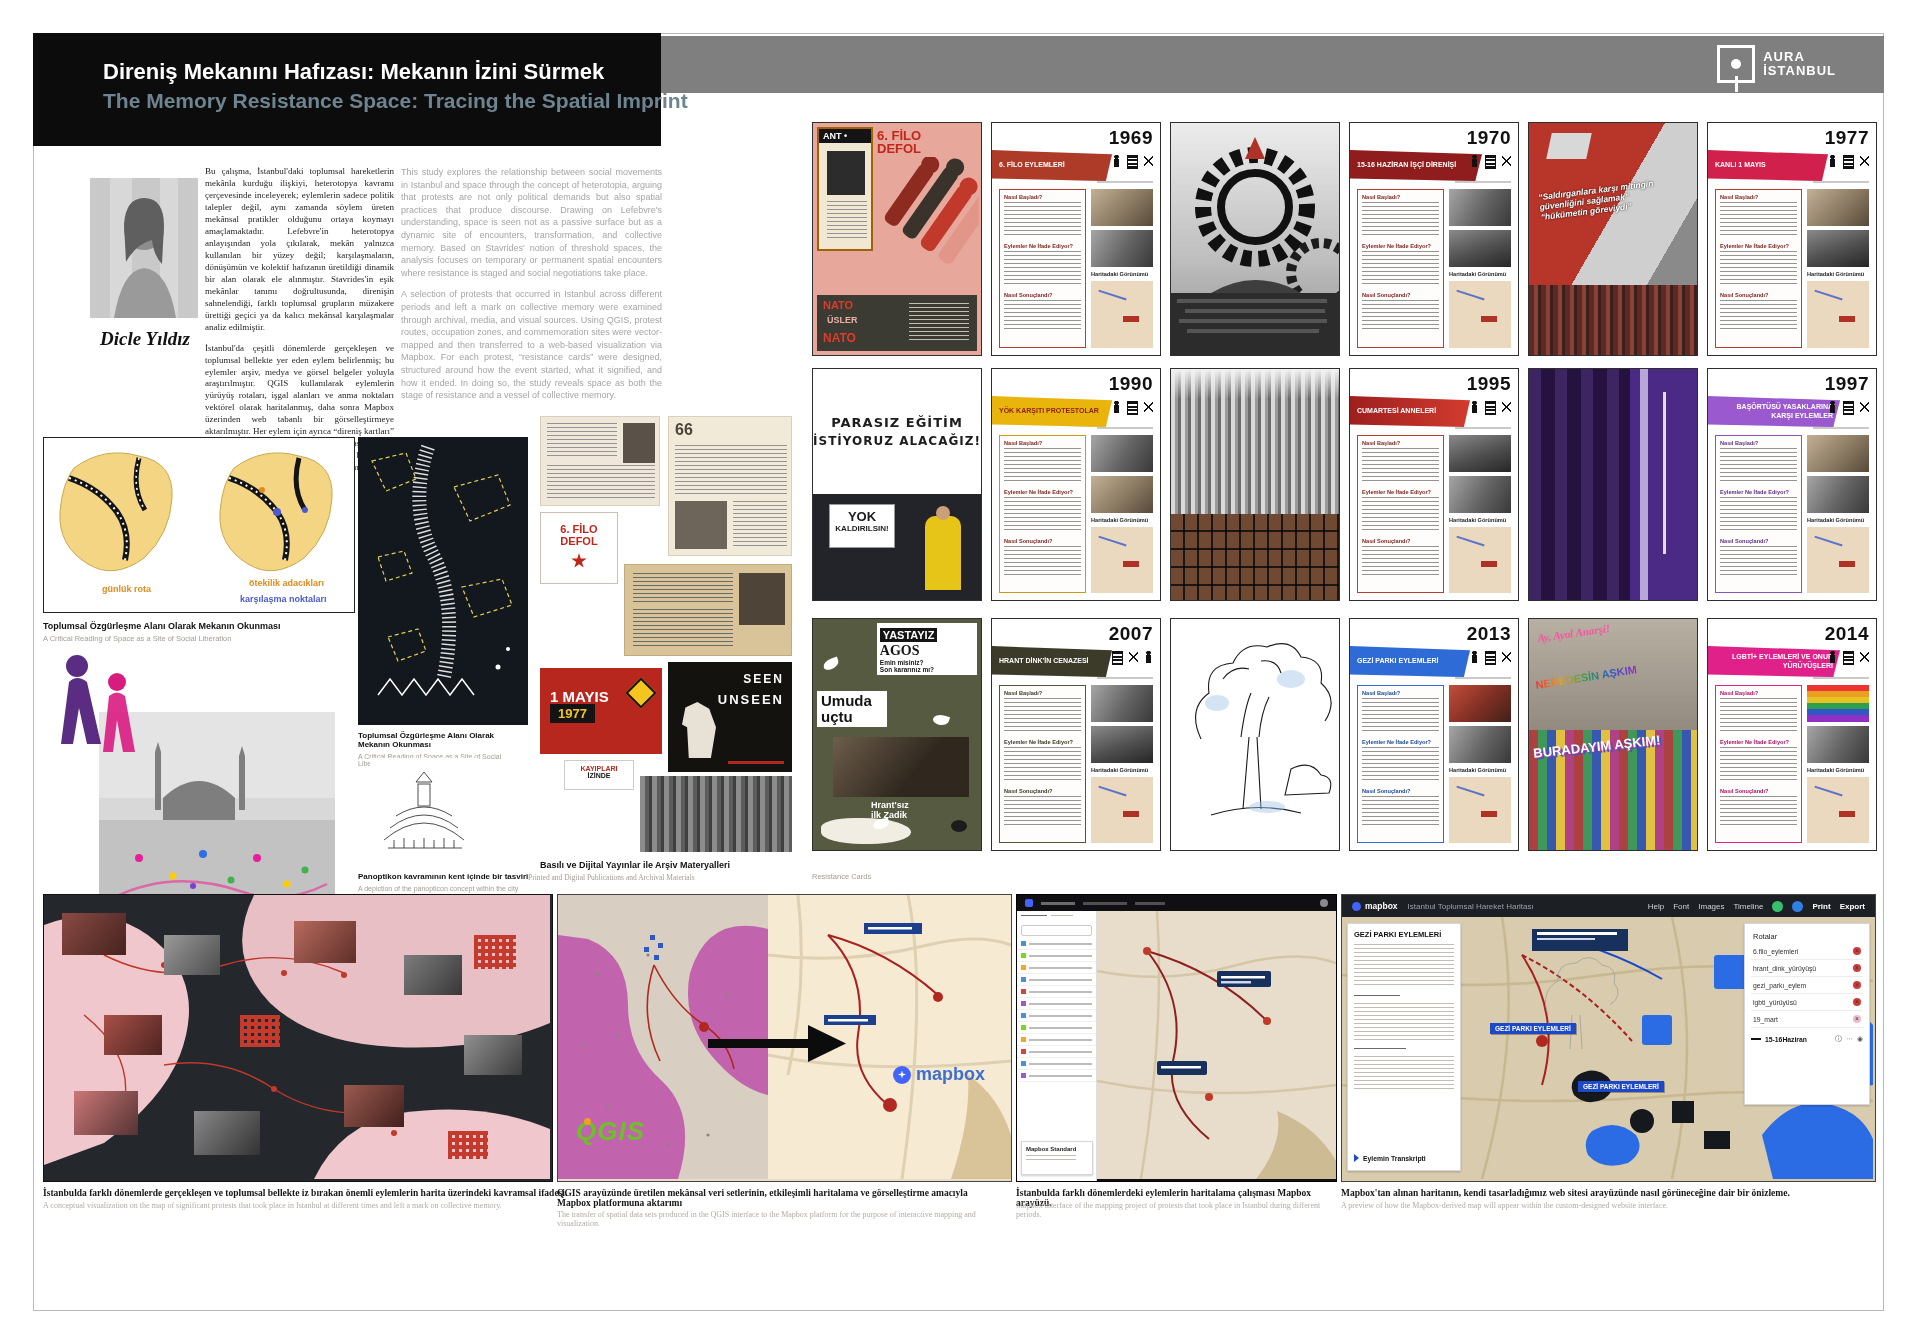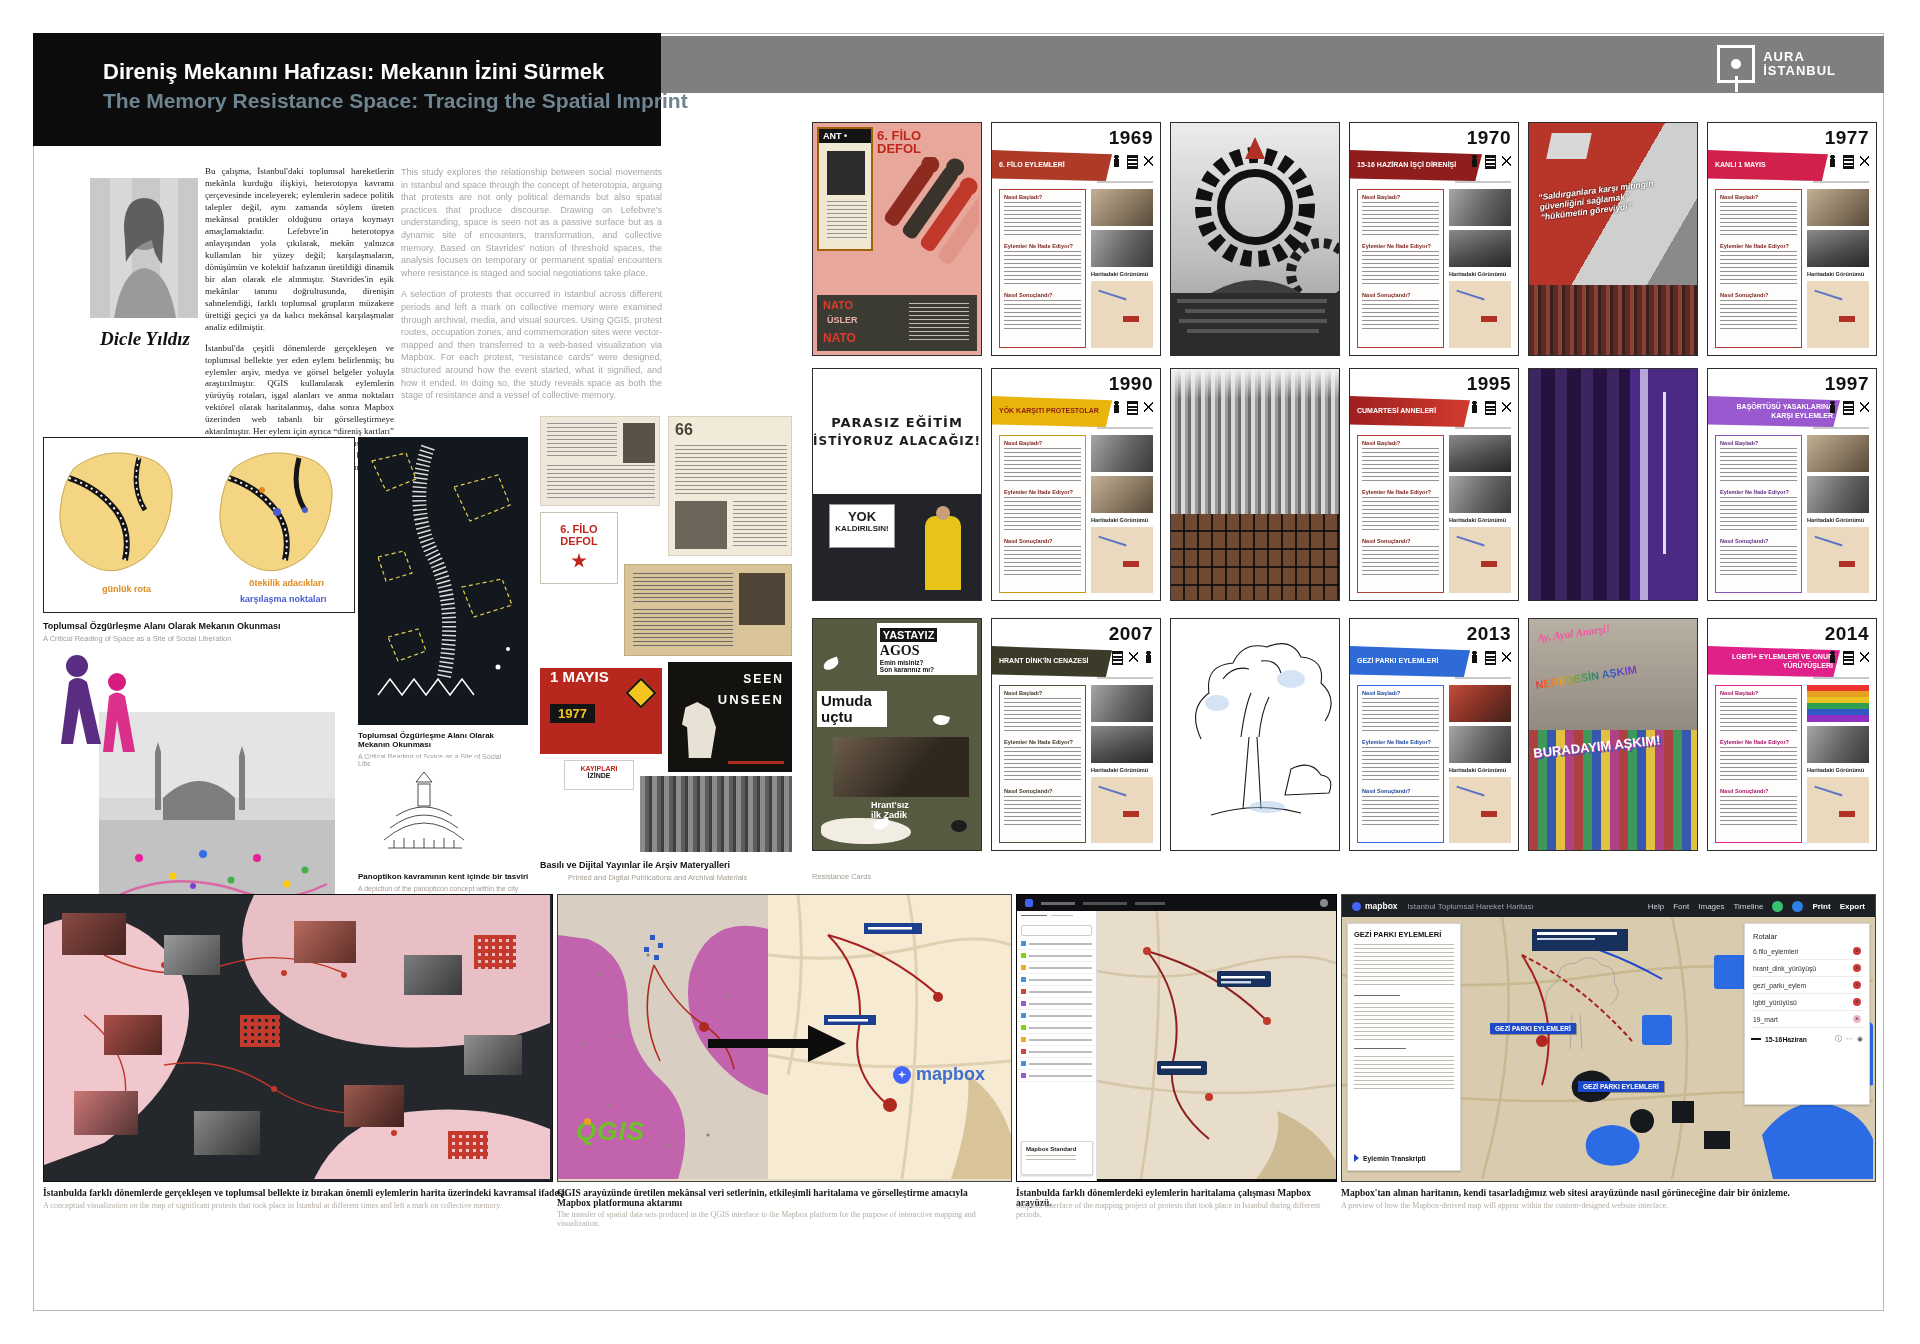--- a/index.html
+++ b/index.html
@@ -207,32 +207,32 @@
       <div class="clip" style="left:114px;top:8px;width:46px;height:52px;background:#4e4538;"></div>
       <div class="clip bars dk" style="left:8px;top:44px;width:100px;height:40px;"></div>
     </div>
     <div class="clip" style="left:128px;top:246px;width:124px;height:110px;background:#14120f;">
       <div class="clip" style="right:8px;top:10px;color:#fff;font-weight:bold;font-size:12px;letter-spacing:2px;">SEEN</div>
       <div class="clip" style="right:8px;top:30px;color:#fff;font-weight:bold;font-size:13px;letter-spacing:2px;">UNSEEN</div>
       <div class="clip" style="left:14px;top:40px;width:34px;height:56px;background:#e8e2d6;clip-path:polygon(20% 100%,15% 45%,0 40%,10% 10%,45% 0,80% 12%,100% 45%,85% 100%);"></div>
       <div class="clip" style="left:60px;bottom:8px;width:56px;height:3px;background:#b0281e;"></div>
     </div>
     <div class="clip" style="left:0;top:252px;width:122px;height:86px;background:#b8271e;">
-      <div class="clip" style="left:10px;top:0;color:#fff;font-weight:bold;font-size:15px;text-align:right;">1 MAYIS</div>
+      <div class="clip" style="left:10px;top:20px;color:#fff;font-weight:bold;font-size:15px;text-align:right;">1 MAYIS</div>
       <div class="clip" style="left:10px;top:36px;background:#141414;color:#f4c520;font-weight:bold;font-size:13px;padding:2px 8px;">1977</div>
       <div class="clip" style="right:10px;top:14px;width:22px;height:22px;background:#f4c520;transform:rotate(45deg);border:2px solid #141414;"></div>
     </div>
     <div class="clip" style="left:24px;top:344px;width:70px;height:30px;background:#fff;border:1px solid #ccc;text-align:center;">
       <div style="font-size:7px;font-weight:bold;color:#c0271c;margin-top:4px;">KAYIPLARI</div>
       <div style="font-size:7px;font-weight:bold;color:#141414;">İZİNDE</div>
     </div>
     <div class="clip" style="left:100px;top:360px;width:152px;height:76px;background:repeating-linear-gradient(90deg,#8c8c8c 0 5px,#5d5d5d 5px 9px,#3f3f3f 9px 12px);"></div>
   </div>
   <div class="a fcap" style="left:540px;top:860px;width:260px;">Basılı ve Dijital Yayınlar ile Arşiv Materyalleri</div>
-  <div class="a fcap-en" style="left:568px;top:873px;width:260px;">Printed and Digital Publications and Archival Materials</div>
+  <div class="a fcap-en" style="left:528px;top:873px;width:260px;font-family:Liberation Serif, serif;">Printed and Digital Publications and Archival Materials</div>
 
   <div class="a" style="left:43px;top:648px;width:292px;height:322px;">
     <svg width="292" height="322">
       <rect x="56" y="64" width="236" height="208" fill="#d8d8d8"></rect>
       <rect x="56" y="64" width="236" height="86" fill="#e4e4e4"></rect>
       <path d="M120 150 q36 -34 72 0 l0 22 l-72 0 Z" fill="#7e7e7e"></path>
       <rect x="112" y="104" width="6" height="58" fill="#7e7e7e"></rect>
         <path d="M112 104 l3 -10 l3 10 Z" fill="#7e7e7e"></path>
       <rect x="196" y="108" width="6" height="54" fill="#7e7e7e"></rect>
         <path d="M196 108 l3 -10 l3 10 Z" fill="#7e7e7e"></path>

